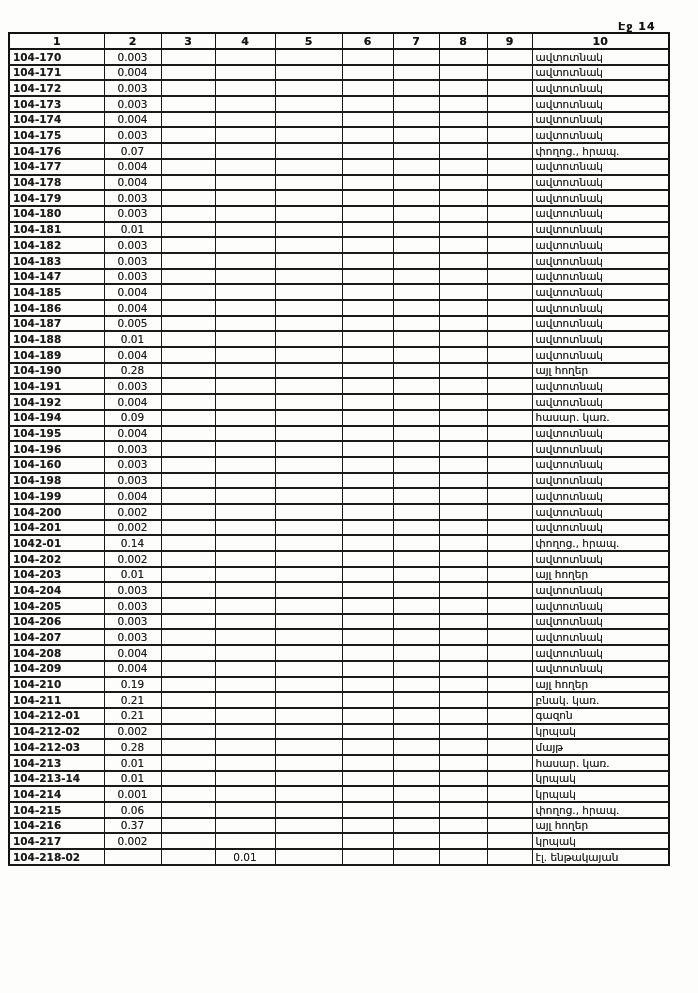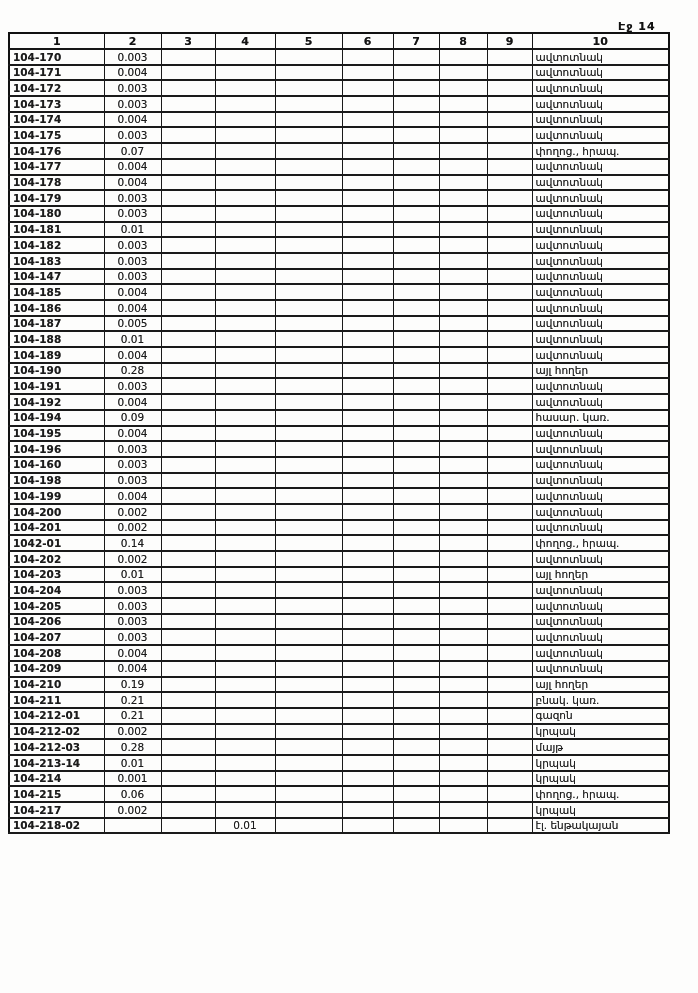--- a/index.html
+++ b/index.html
@@ -615,20 +615,32 @@
           <td></td>
           <td></td>
           <td></td>
           <td></td>
           <td></td>
           <td></td>
           <td></td>
           <td class="c-use">մայթ</td>
         </tr>
         <tr>
+          <td class="c-code">104-213</td>
+          <td class="c-val">0.01</td>
+          <td></td>
+          <td></td>
+          <td></td>
+          <td></td>
+          <td></td>
+          <td></td>
+          <td></td>
+          <td class="c-use">հասար. կառ.</td>
+        </tr>
+        <tr>
           <td class="c-code">104-213-14</td>
           <td class="c-val">0.01</td>
           <td></td>
           <td></td>
           <td></td>
           <td></td>
           <td></td>
           <td></td>
           <td></td>
           <td class="c-use">կրպակ</td>
@@ -649,20 +661,32 @@
           <td class="c-code">104-215</td>
           <td class="c-val">0.06</td>
           <td></td>
           <td></td>
           <td></td>
           <td></td>
           <td></td>
           <td></td>
           <td></td>
           <td class="c-use">փողոց., հրապ.</td>
+        </tr>
+        <tr>
+          <td class="c-code">104-216</td>
+          <td class="c-val">0.37</td>
+          <td></td>
+          <td></td>
+          <td></td>
+          <td></td>
+          <td></td>
+          <td></td>
+          <td></td>
+          <td class="c-use">այլ հողեր</td>
         </tr>
         <tr>
           <td class="c-code">104-217</td>
           <td class="c-val">0.002</td>
           <td></td>
           <td></td>
           <td></td>
           <td></td>
           <td></td>
           <td></td>

